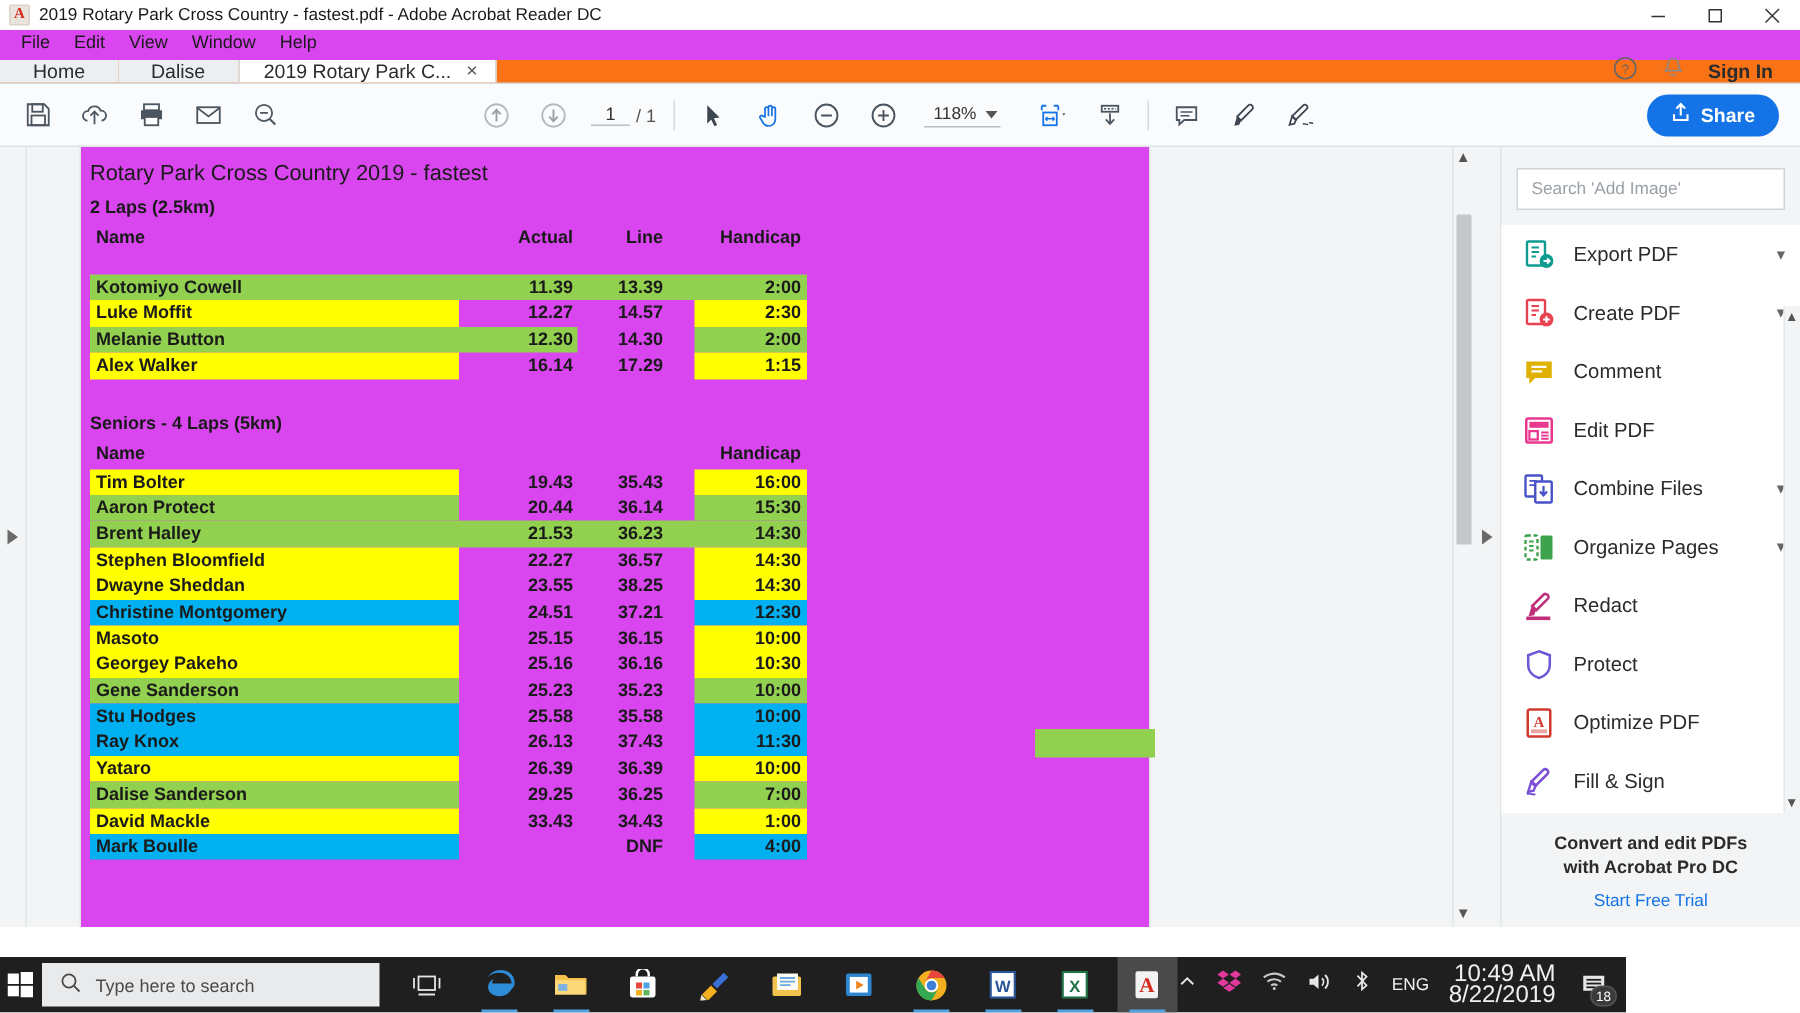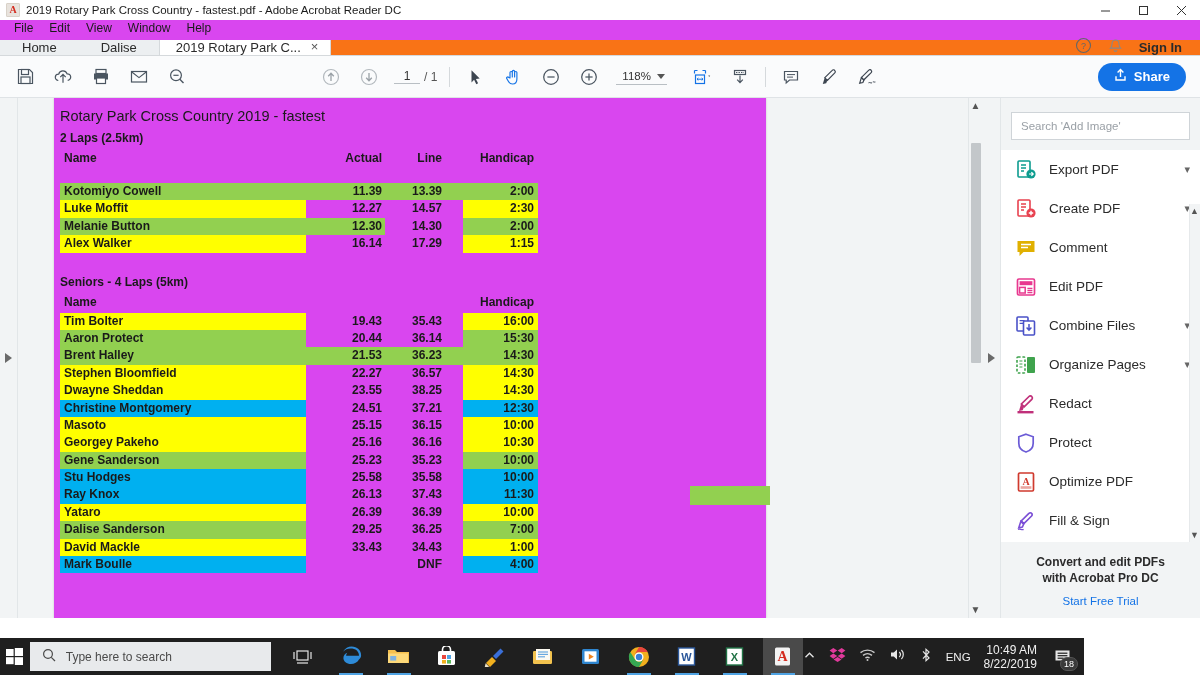--- a/index.html
+++ b/index.html
@@ -167,21 +167,21 @@
   .startbtn { width: 42px; height: 37px; display: flex; align-items: center; justify-content: center; }
   .tsearch {
     width: 330px; height: 29px; background: #e8eaec; display: flex; align-items: center; gap: 10px;
     padding: 0 12px; font-size: 12px; color: #4a4a4a;
   }
   .taskicons { display: flex; align-items: center; gap: 8px; margin-left: 12px; }
   .tki { width: 40px; height: 37px; display: flex; align-items: center; justify-content: center; position: relative; }
   .tki.active { background: #4a4a4a; }
   .tki .ul { position: absolute; bottom: 0; left: 8px; right: 8px; height: 2px; background: #4fa3e3; }
   .tray { margin-left: auto; display: flex; align-items: center; gap: 13px; padding-right: 8px; color: #e6e6e6; }
-  .trayclock { font-size: 12px; line-height: 14px; text-align: right; color: #f0f0f0; }
+  .trayclock { font-size: 16px; line-height: 14px; text-align: right; color: #f0f0f0; }
   .notif { position: relative; width: 26px; height: 26px; display: flex; align-items: center; justify-content: center; }
   .badge {
     position: absolute; right: -2px; bottom: -1px; background: #3a3a3a; color: #fff;
     border-radius: 9px; font-size: 9px; padding: 1px 3px; min-width: 15px; text-align: center;
     border: 1px solid #555;
   }
   .lang { font-size: 11.5px; color: #f0f0f0; }
 </style>
 </head>
 <body>

